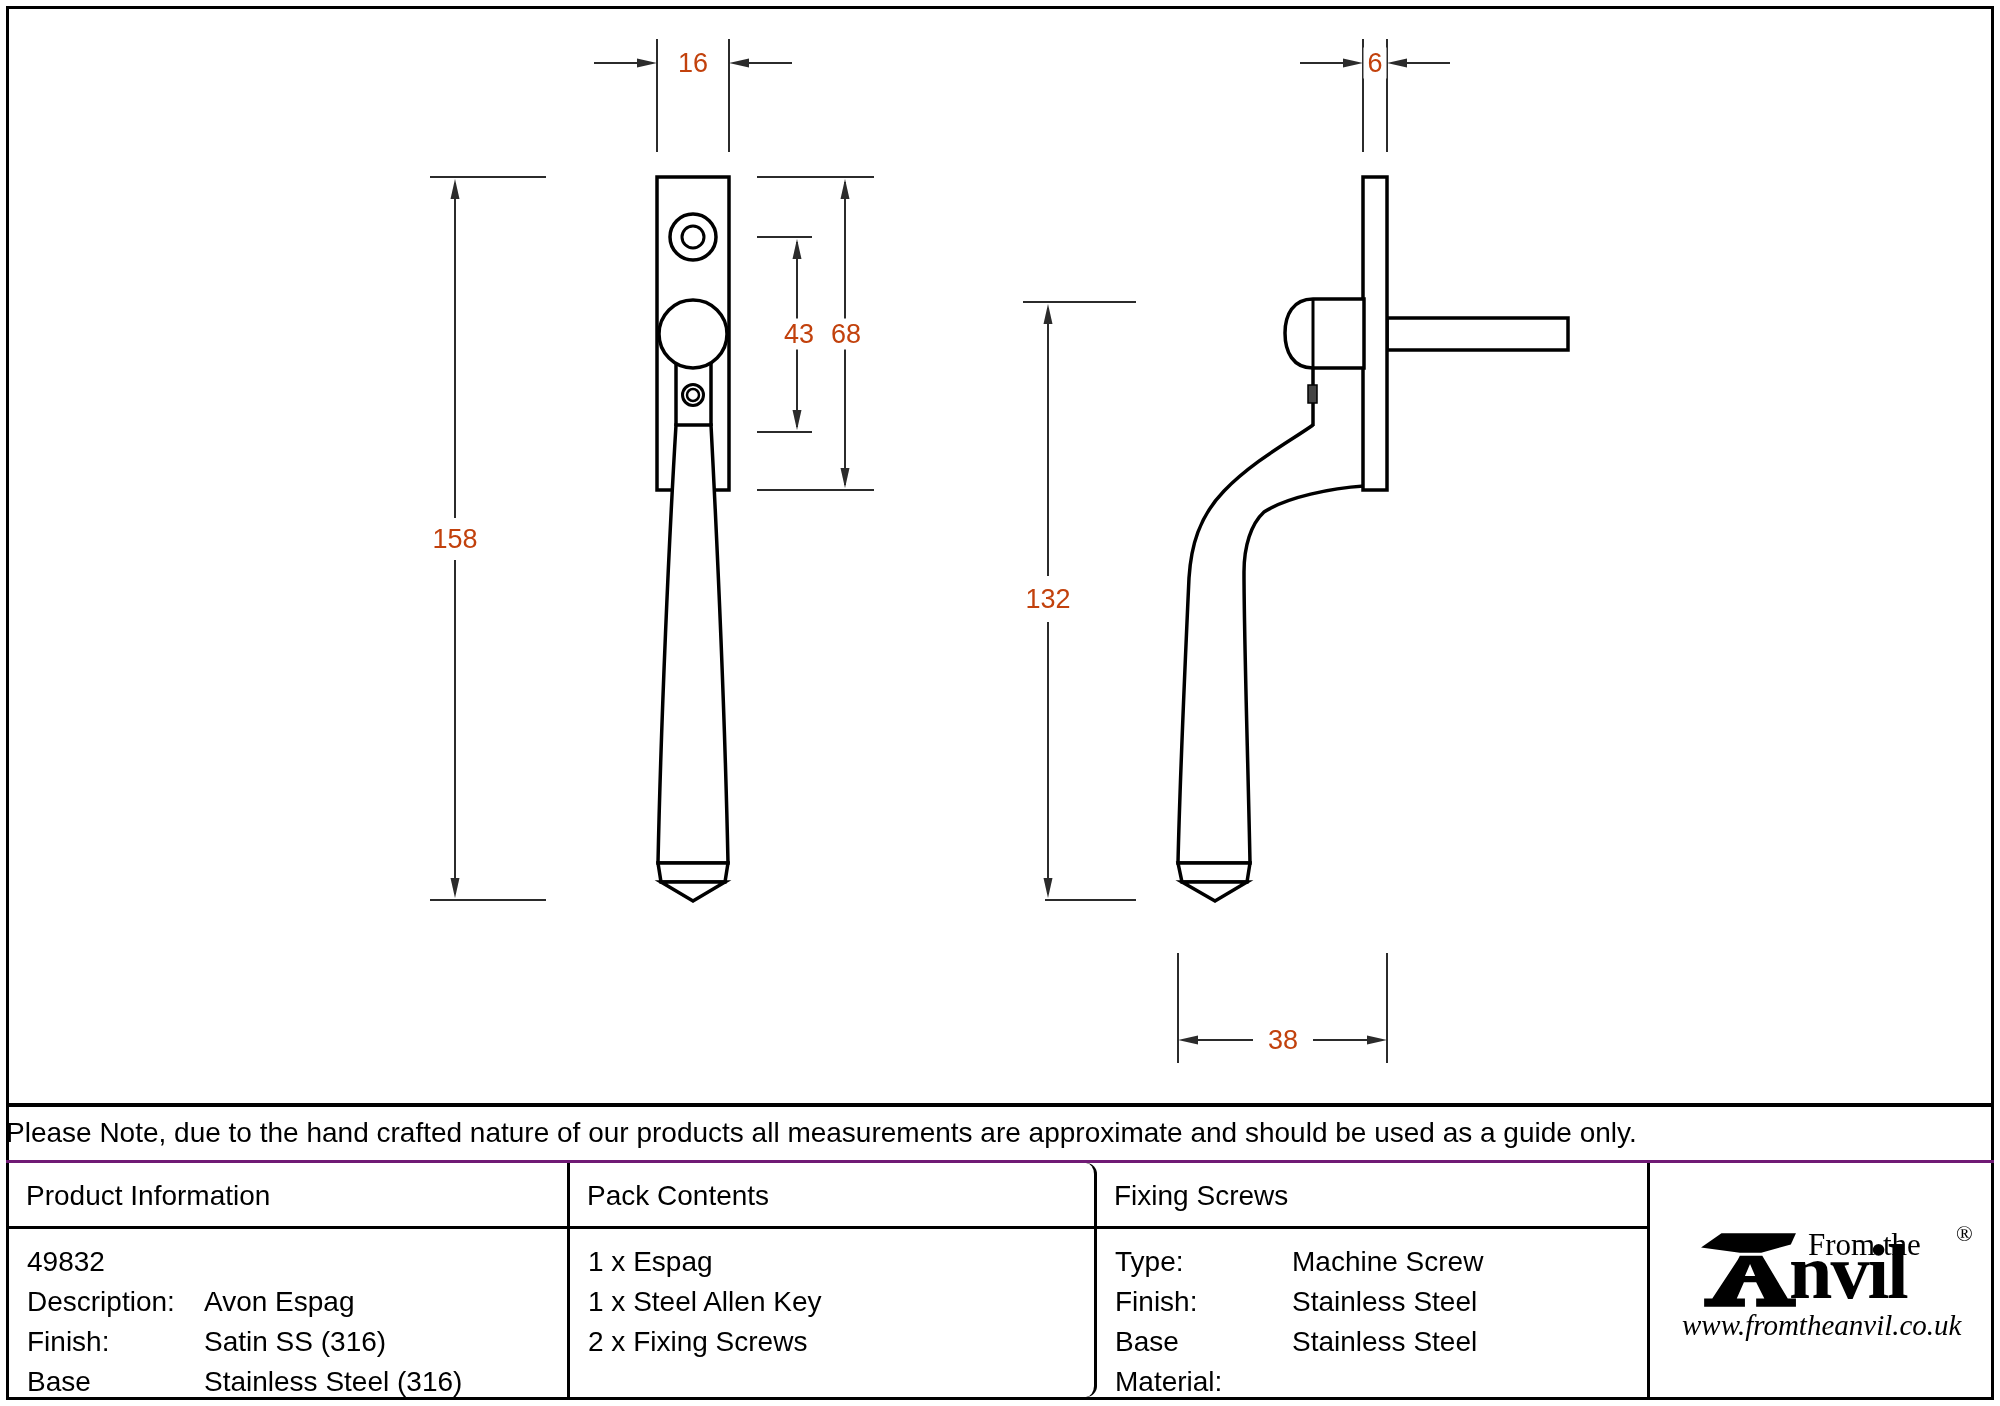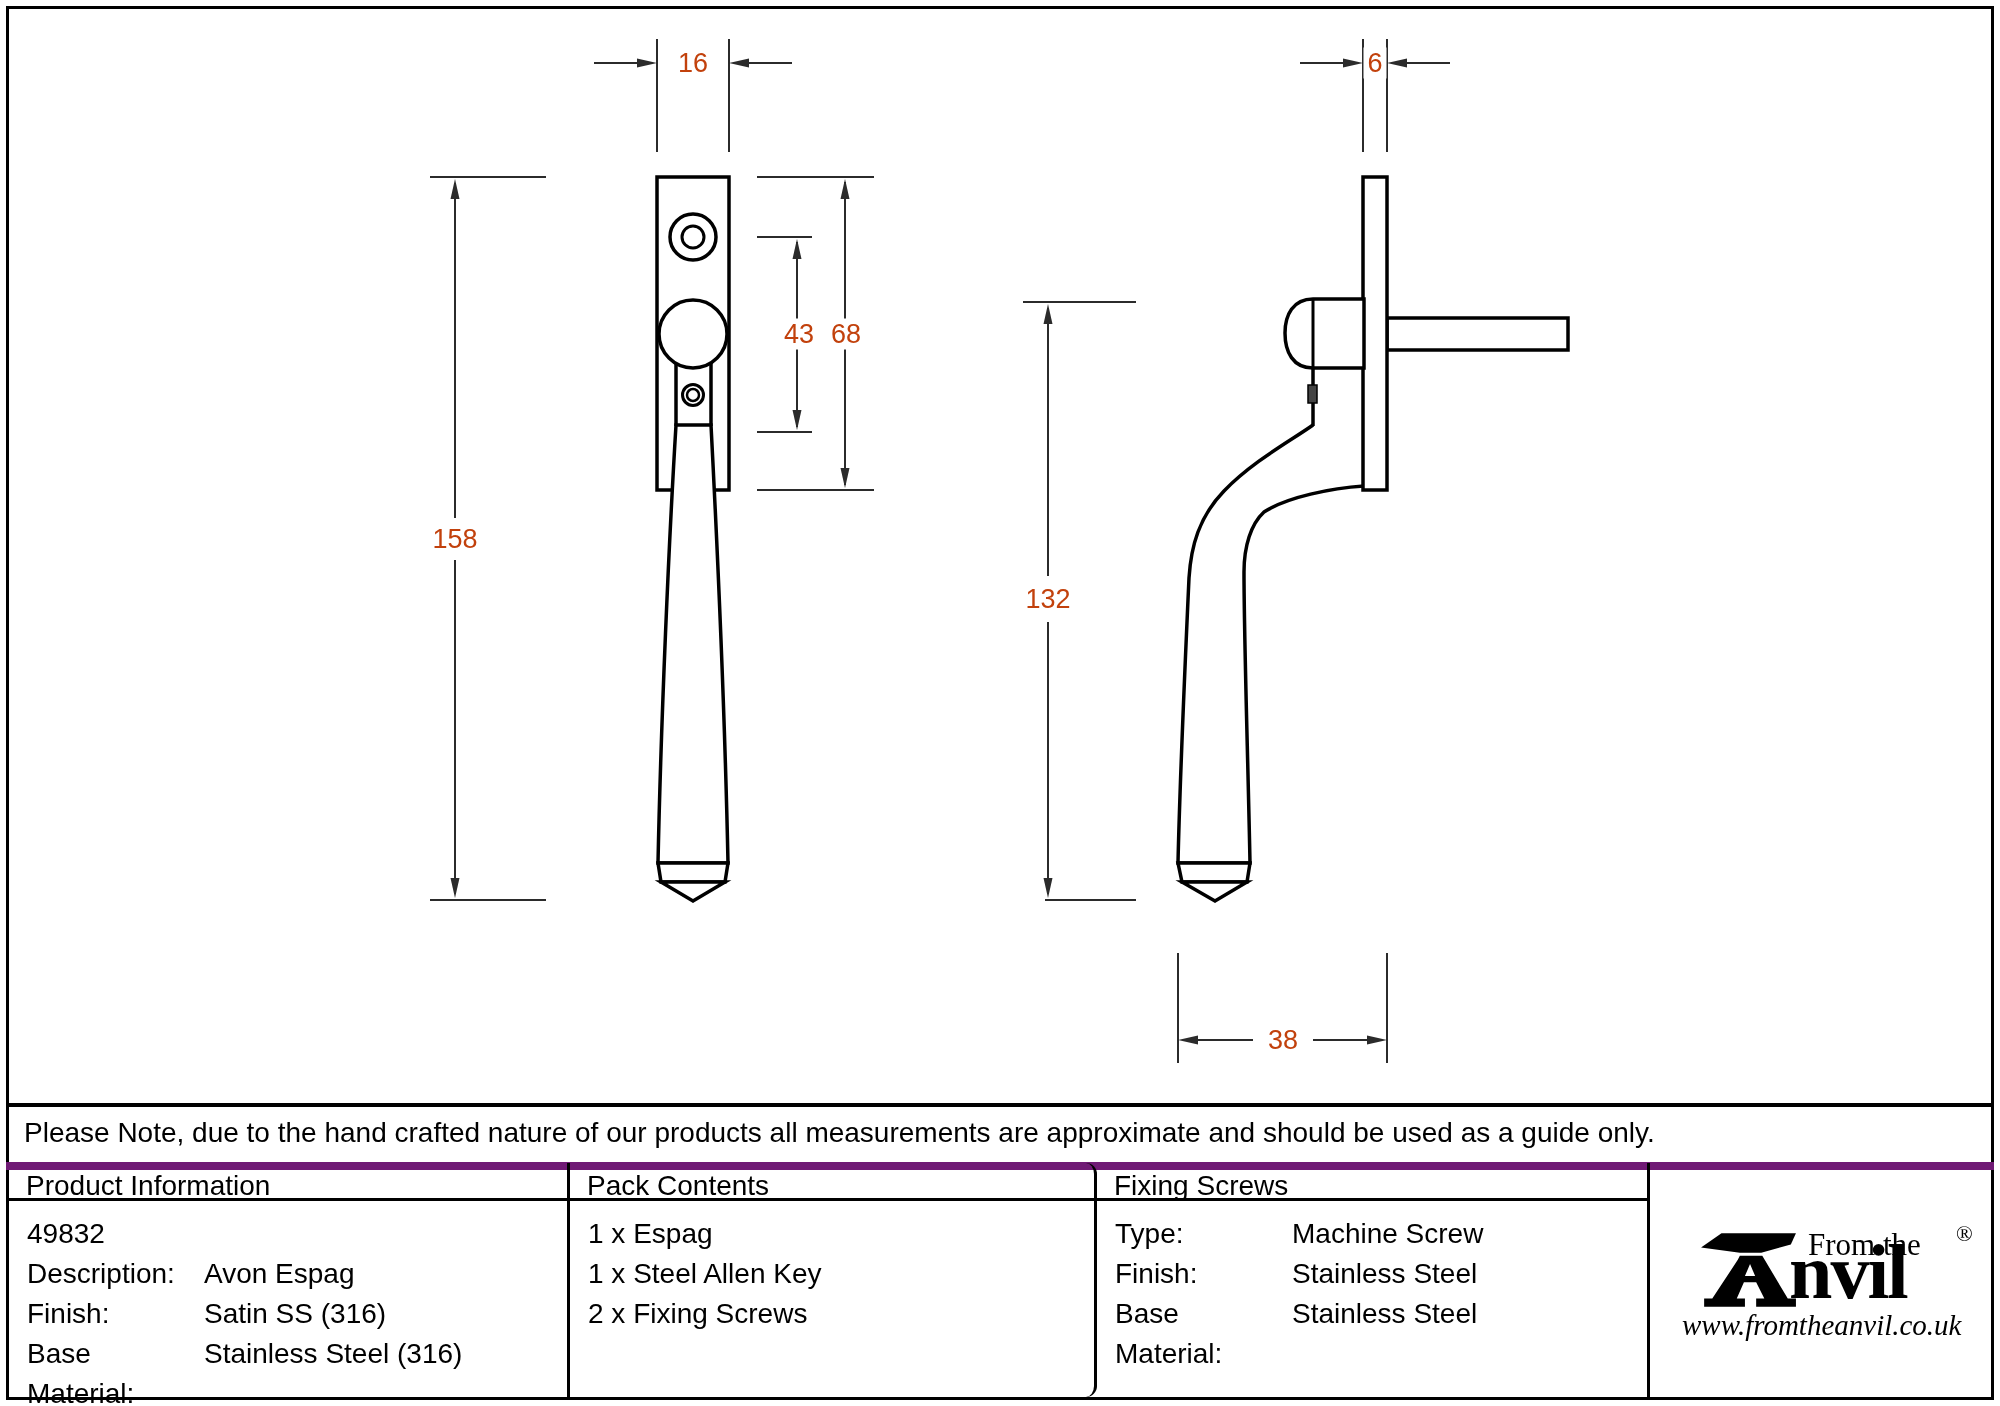--- a/index.html
+++ b/index.html
@@ -2,29 +2,29 @@
 <html><head>
 <meta charset="utf-8">
 <style>
   html,body{margin:0;padding:0;background:#888;}
   .page{position:relative;width:2000px;height:1406px;background:#fff;overflow:hidden;
         font-family:"Liberation Sans",sans-serif;color:#000;}
   .frame{position:absolute;inset:6px;border:3px solid #000;pointer-events:none;}
   .drawing{position:absolute;left:0;top:0;}
   .dim{position:absolute;transform:translate(-50%,-50%);background:#fff;
        font-size:27px;padding:0 4px;white-space:nowrap;color:#c2410c;}
-  .note{position:absolute;left:6px;right:6px;top:1103px;height:67px;box-sizing:border-box;
-        border-top:4px solid #000;border-bottom:8px solid #701a75;
-        font-size:28px;line-height:51px;padding-left:18px;}
+  .note{position:absolute;left:6px;right:6px;top:1103px;height:60px;box-sizing:border-box;
+        border-top:4px solid #000;border-bottom:3px solid #701a75;
+        font-size:28px;line-height:51px;}
   .info-table{position:absolute;left:9px;right:9px;top:1163px;bottom:9px;display:flex;}
   .col{box-sizing:border-box;border-right:3px solid #000;}
   .col.c1{width:561px;} .col.c2{width:527px;border-radius:11px;} .col.c3{width:553px;}
   .col.logo-col{flex:1;border-right:none;position:relative;}
-  .col-header{height:38px;box-sizing:border-box;border-bottom:3px solid #000;
-              padding:7px 0 0 17px;font-size:28px;}
+  .col-header{height:56px;box-sizing:border-box;border-bottom:3px solid #000;
+              padding:7px 0 0 17px;font-size:28px;margin-top:10px;}
   .col-body{padding:13px 0 0 18px;font-size:28px;}
   .row{display:flex;line-height:40px;}
   .lbl{width:177px;flex:0 0 auto;}
   .item{line-height:40px;}
   .anvil-svg{position:absolute;left:47px;top:66px;}
   .from-the{position:absolute;left:158px;top:64px;font-family:"Liberation Serif",serif;font-size:31px;}
   .nvil{position:absolute;left:139px;top:70px;font-family:"Liberation Serif",serif;
         font-weight:bold;font-size:78px;line-height:78px;letter-spacing:-2px;}
   .reg{position:absolute;left:306px;top:58px;font-family:"Liberation Serif",serif;font-size:22px;}
   .url{position:absolute;left:32px;top:146px;width:262px;text-align:center;

